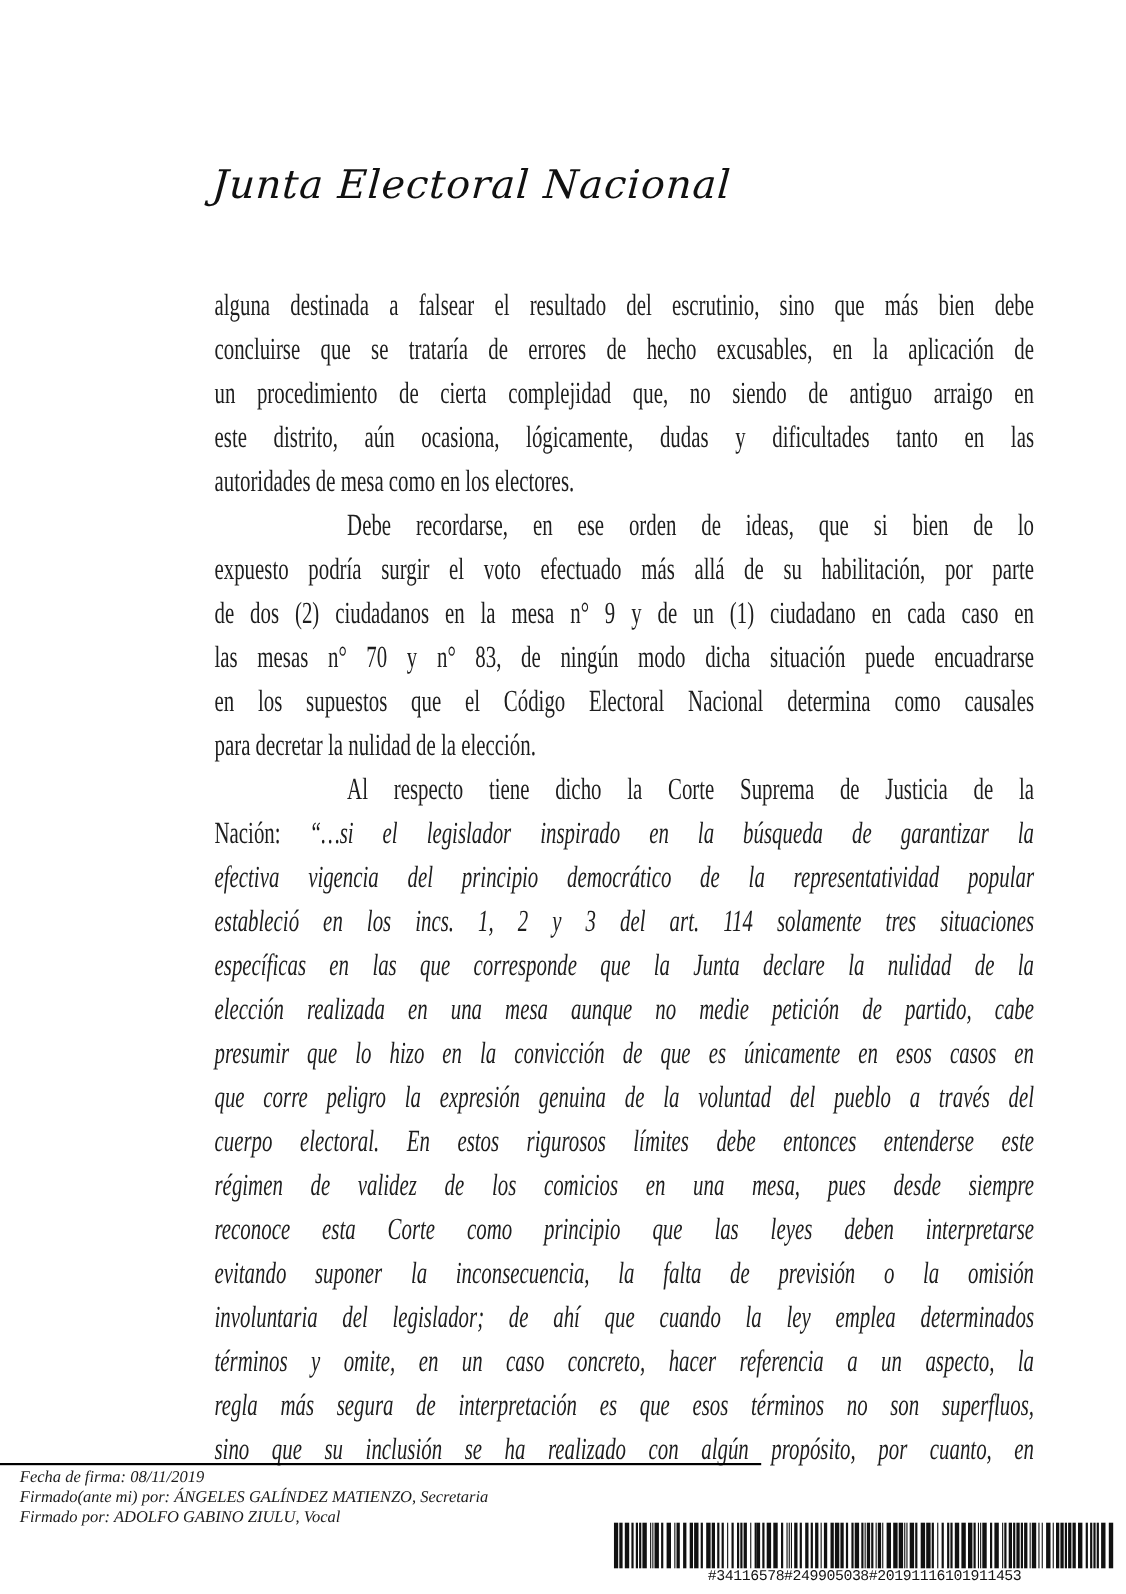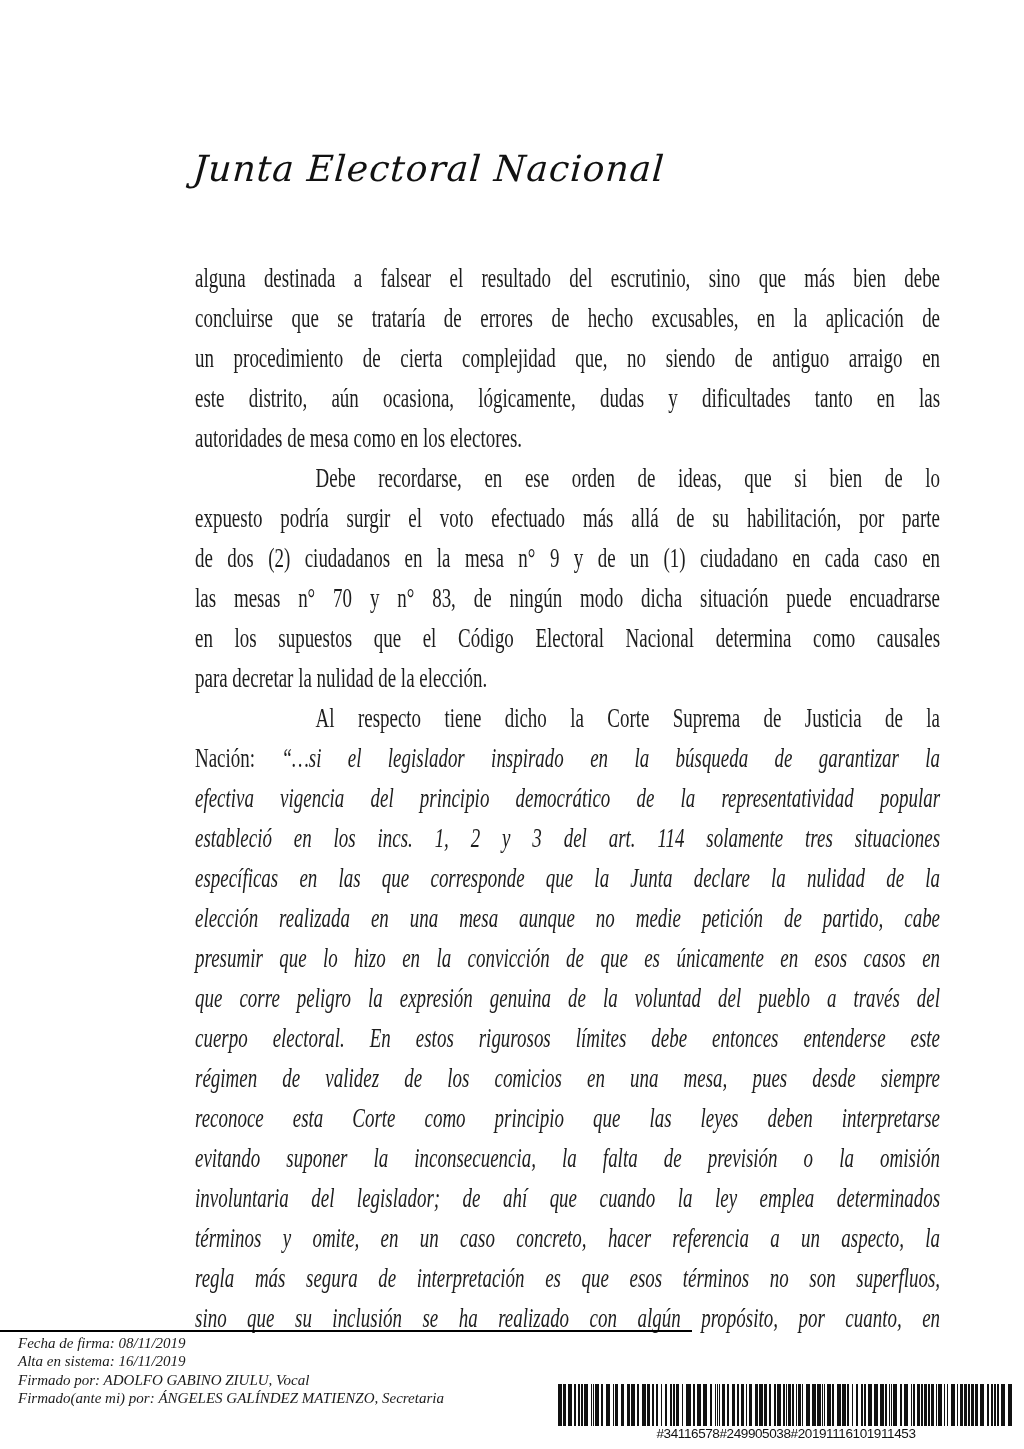--- a/index.html
+++ b/index.html
@@ -78,21 +78,21 @@
     text-align: center;
   }
   .barcode-bars {
     height: 42px;
     display: flex;
     align-items: stretch;
     overflow: hidden;
   }
   .barcode-bars .bar { background: #111; flex: none; }
   .barcode-label {
-    font-family: Liberation Sans, sans-serif;
+    font-family: Liberation Mono, monospace;
     font-size: 13.5px;
     letter-spacing: -0.4px;
     color: #111;
     margin-top: 0px;
     white-space: nowrap;
   }
 </style>
 </head>
 <body>
 
@@ -127,23 +127,22 @@
       <div class="bline"><span class="it">involuntaria del legislador; de ahí que cuando la ley emplea determinados</span></div>
       <div class="bline"><span class="it">términos y omite, en un caso concreto, hacer referencia a un aspecto, la</span></div>
       <div class="bline"><span class="it">regla más segura de interpretación es que esos términos no son superfluos,</span></div>
       <div class="bline"><span class="it">sino que su inclusión se ha realizado con algún propósito, por cuanto, en</span></div>
     </div>
 
   <div class="sep-line"></div>
 
   <div class="footer-block">
       <div>Fecha de firma: 08/11/2019</div>
-      <div>Alta en sistema: 16/11/2019</div>
+      <div>Firmado(ante mi) por: ÁNGELES GALÍNDEZ MATIENZO, Secretaria</div>
       <div>Firmado por: ADOLFO GABINO ZIULU, Vocal</div>
-      <div>Firmado(ante mi) por: ÁNGELES GALÍNDEZ MATIENZO, Secretaria</div>
     </div>
 
   <div class="barcode-wrap">
     <div class="barcode-bars">
         <div class="bar" style="width: 3.75px; margin-right: 0.95px;"></div>
         <div class="bar" style="width: 3.75px; margin-right: 1.9px;"></div>
         <div class="bar" style="width: 3.75px; margin-right: 1.9px;"></div>
         <div class="bar" style="width: 2.5px; margin-right: 1.9px;"></div>
         <div class="bar" style="width: 1.25px; margin-right: 0.95px;"></div>
         <div class="bar" style="width: 2.5px; margin-right: 0.95px;"></div>

